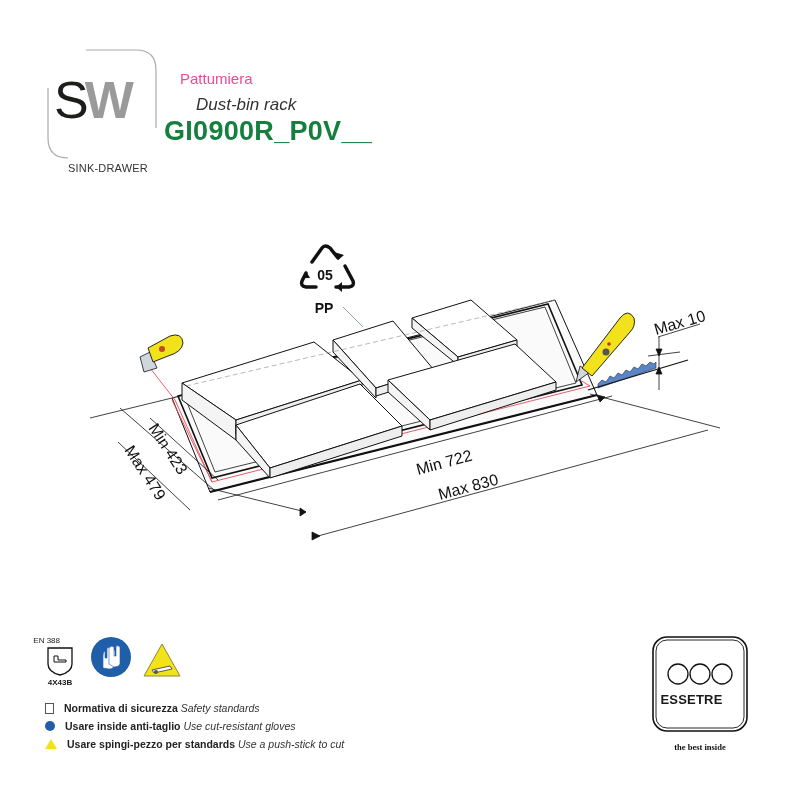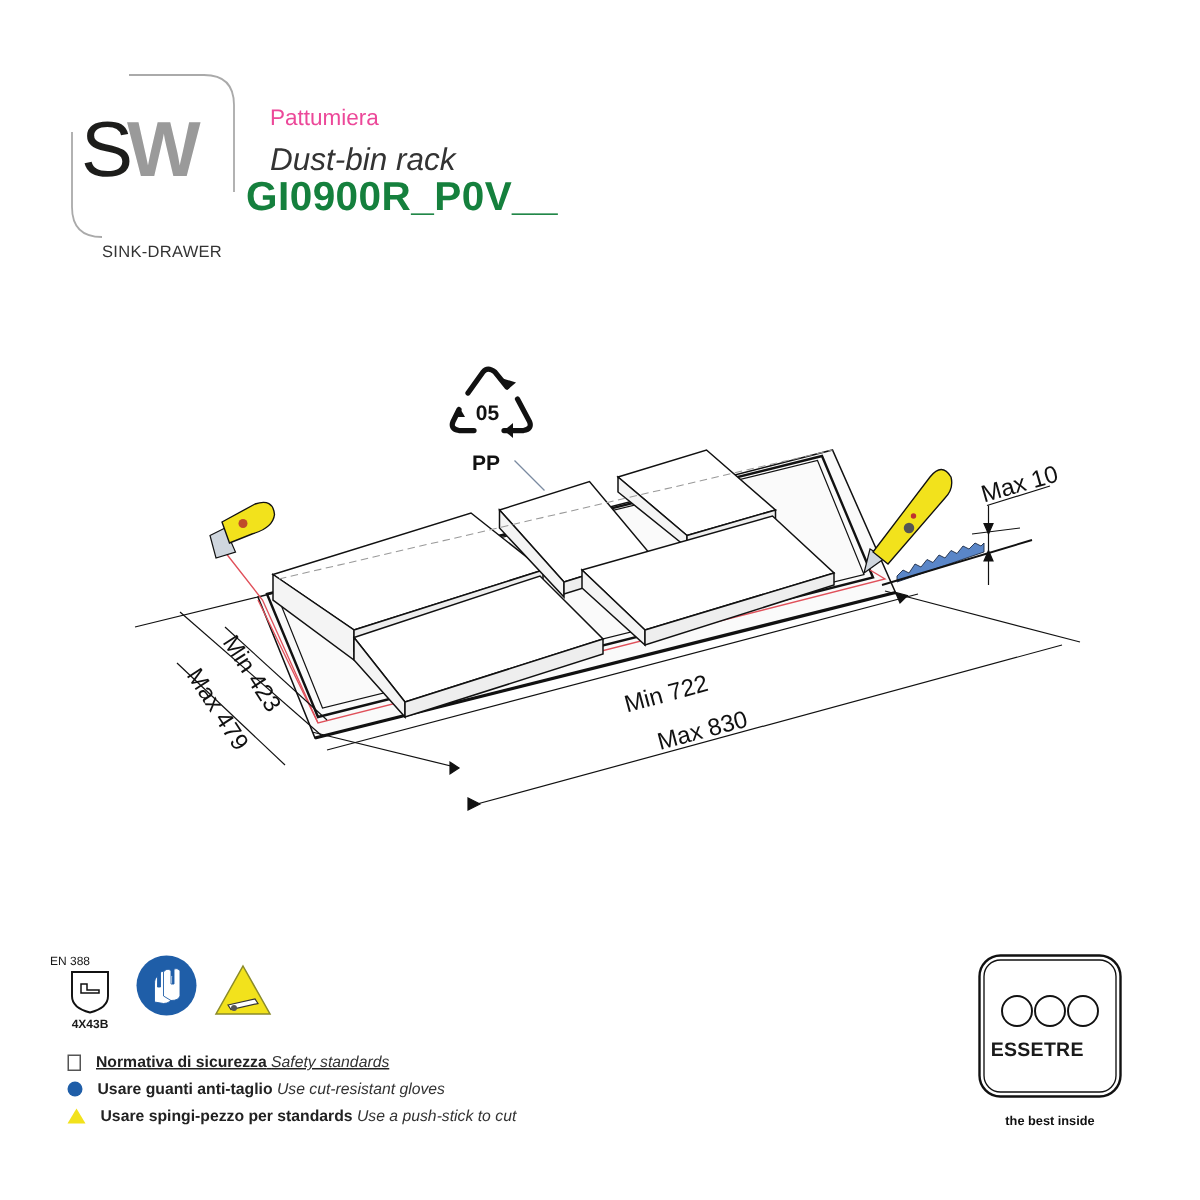--- a/index.html
+++ b/index.html
@@ -5,37 +5,37 @@
   html,body{margin:0;padding:0;background:#fff;}
   body{width:800px;height:800px;position:relative;overflow:hidden;font-family:"Liberation Sans",sans-serif;color:#1a1a1a;}
   .abs{position:absolute;}
   
   #logo-frame{left:46px;top:48px;width:112px;height:112px;}
   .logo-sw{left:54px;top:74px;font-size:52px;letter-spacing:-4px;line-height:1;font-family:"Liberation Sans",sans-serif;}
   .logo-s{color:#1d1d1b;}
   .logo-w{color:#9a9a9a;font-weight:bold;}
   .logo-sub{left:68px;top:162px;font-size:11px;color:#333;letter-spacing:0.2px;}
   .t1{left:180px;top:70px;font-size:15px;color:#ec4899;}
-  .t2{left:180px;top:95px;font-size:21px;color:#333;font-style:italic;}
+  .t2{left:196px;top:95px;font-size:17px;color:#333;font-style:italic;}
   .t3{left:164px;top:116px;font-size:27px;font-weight:bold;color:#15803d;letter-spacing:0.3px;}
   
   #drawing{left:0;top:0;width:800px;height:800px;}
   .dim{font-family:"Liberation Sans",sans-serif;font-size:16px;fill:#111;}
   .recy{font-family:"Liberation Sans",sans-serif;font-weight:bold;fill:#111;}
   
   .en{left:28px;top:636px;font-size:8px;font-weight:normal;text-align:right;width:32px;}
   .en-code{left:44px;top:678px;font-size:8px;font-weight:bold;width:32px;text-align:center;}
   .legend{left:45px;font-size:10.5px;color:#222;display:flex;align-items:center;gap:10px;}
   .legend b{font-weight:bold;}
   .legend i{font-style:italic;color:#333;}
   .leg-ico{width:10px;height:10px;display:inline-block;}
   
   #essetre-box{left:652px;top:636px;width:96px;height:96px;}
   .ess-name{left:652px;top:692px;width:79px;text-align:center;font-weight:bold;font-size:13px;letter-spacing:0.2px;}
-  .ess-tag{left:652px;top:742px;width:96px;text-align:center;font-weight:bold;font-size:8.5px;color:#111;}
+  .ess-tag{left:652px;top:742px;width:96px;text-align:center;font-weight:bold;font-size:8.5px;color:#111;font-family:Liberation Serif, serif;}
 </style>
 </head>
 <body>
 
 <svg id="logo-frame" class="abs" viewBox="0 0 112 112">
   <path d="M2 40 L2 90 Q2 110 22 110" fill="none" stroke="#aaa" stroke-width="1.2"></path>
   <path d="M40 2 L90 2 Q110 2 110 22 L110 80" fill="none" stroke="#aaa" stroke-width="1.2"></path>
 </svg>
 <div class="abs logo-sw">
   <span class="logo-s">S</span><span class="logo-w">W</span>
@@ -158,27 +158,27 @@
   <path d="M13 32 V20 Q13 16 15 15 L15 22 L17 22 L17 12 Q19 11 20 12 L20 22 L22 22 L22 14 Q24 13 25 15 L25 28 Q24 33 19 33 Z" fill="#fff" stroke="#1f5ea8" stroke-width="0.6"></path>
   <path d="M19 28 V12 Q21 9 24 11 V20 L26 20 L26 10 Q28 9 30 11 V28 Q29 31 24 31 Z" fill="#fff" stroke="#1f5ea8" stroke-width="0.6"></path>
 </svg>
 
 <svg class="abs" style="left:142px;top:642px;" width="40" height="36" viewBox="0 0 40 36">
   <polygon points="20,2 38,34 2,34" fill="#f2e21c" stroke="#8a8a2a" stroke-width="1"></polygon>
   <path d="M10 28 L28 24 L30 27 L12 31 Z" fill="#fff" stroke="#333" stroke-width="0.8"></path>
   <circle cx="14" cy="30" r="2" fill="#555"></circle>
 </svg>
 
-<div class="abs legend" style="top:702px;text-decoration:underline;">
+<div class="abs legend" style="top:702px;">
   <span class="leg-ico" style="border:1px solid #555;width:7px;height:9px;"></span>
   <span><b>Normativa di sicurezza</b> <i>Safety standards</i></span>
 </div>
 <div class="abs legend" style="top:720px;">
   <span class="leg-ico" style="background:#1f5ea8;border-radius:50%;"></span>
-  <span><b>Usare guanti anti-taglio</b> <i>Use cut-resistant gloves</i></span>
+  <span><b>Usare inside anti-taglio</b> <i>Use cut-resistant gloves</i></span>
 </div>
 <div class="abs legend" style="top:738px;">
   <span class="leg-ico" style="width:0;height:0;border-left:6px solid transparent;border-right:6px solid transparent;border-bottom:10px solid #f2e21c;"></span>
   <span><b>Usare spingi-pezzo per standards</b> <i>Use a push-stick to cut</i></span>
 </div>
 
 <svg id="essetre-box" class="abs" viewBox="0 0 96 96">
   <rect x="1" y="1" width="94" height="94" rx="14" fill="none" stroke="#111" stroke-width="1.6"></rect>
   <rect x="4" y="4" width="88" height="88" rx="11" fill="none" stroke="#111" stroke-width="0.9"></rect>
   <circle cx="26" cy="38" r="10" fill="none" stroke="#111" stroke-width="1.3"></circle>

